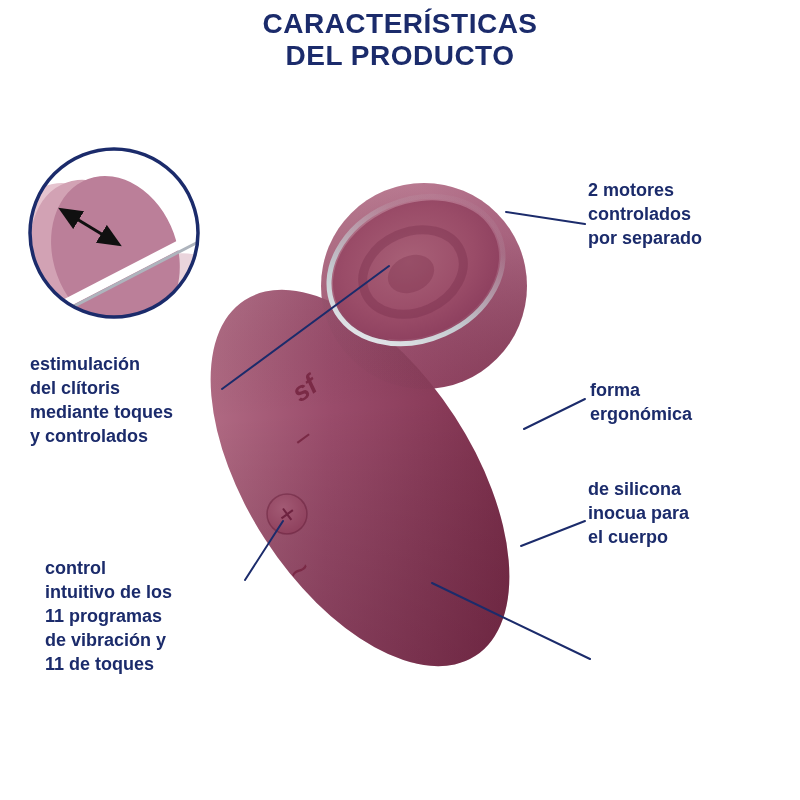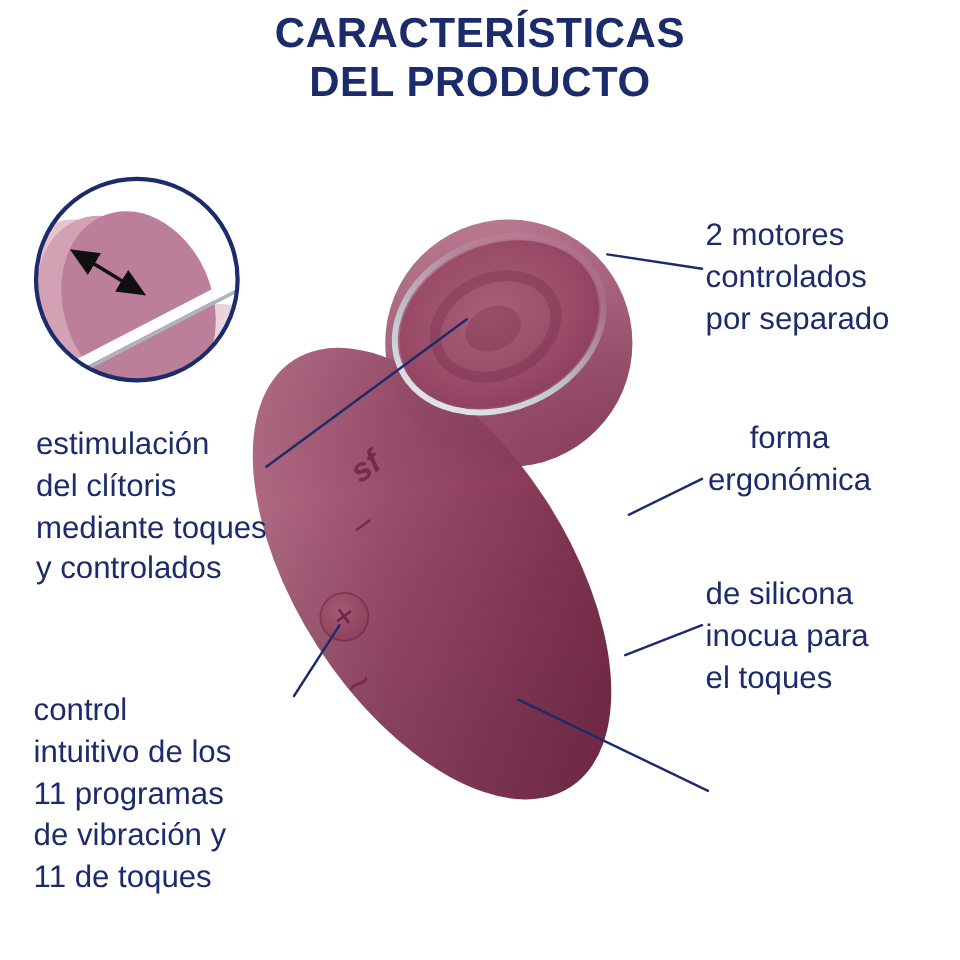--- a/index.html
+++ b/index.html
@@ -3,33 +3,33 @@
 <meta charset="utf-8">
 <style>
   html,body { margin:0; padding:0; background:#fff; }
   .canvas {
     position:relative; width:800px; height:800px; background:#ffffff;
     font-family:"Liberation Sans", sans-serif; overflow:hidden;
   }
   .illustration { position:absolute; top:0; left:0; }
   .title {
     position:absolute; top:8px; left:0; width:100%;
-    text-align:center; font-size:35px; font-weight:800;
+    text-align:center; font-size:28px; font-weight:800;
     color:#1b2b6b; letter-spacing:0.5px; line-height:1.16;
     white-space:pre-line;
   }
   .label {
-    position:absolute; font-size:26px; font-weight:400; color:#1b2b6b;
+    position:absolute; font-size:18px; font-weight:700; color:#1b2b6b;
     line-height:1.34; white-space:pre-line;
   }
   .label-motors     { left:588px; top:178px; }
   .label-stim       { left:30px;  top:352px; }
-  .label-ergo       { left:590px; top:347px;text-align:center; }
+  .label-ergo       { left:590px; top:378px; }
   .label-silicone   { left:588px; top:477px; }
-  .label-control    { left:28px;  top:556px;margin-top:18px; }
+  .label-control    { left:45px;  top:556px; }
   .label-connector  { left:594px; top:632px; }
   svg text { font-family:"Liberation Sans", sans-serif; }
 </style>
 </head>
 <body>
 
 <div class="canvas">
 
   <svg class="illustration" width="800" height="800" viewBox="0 0 800 800">
     <defs>
@@ -126,19 +126,19 @@
 controlados
 por separado</div>
   <div class="label label-stim">estimulación
 del clítoris
 mediante toques
 y controlados</div>
   <div class="label label-ergo">forma
 ergonómica</div>
   <div class="label label-silicone">de silicona
 inocua para
-el toques</div>
+el cuerpo</div>
   <div class="label label-control">control
 intuitivo de los
 11 programas
 de vibración y
 11 de toques</div>
 </div>
 
 </body></html>

